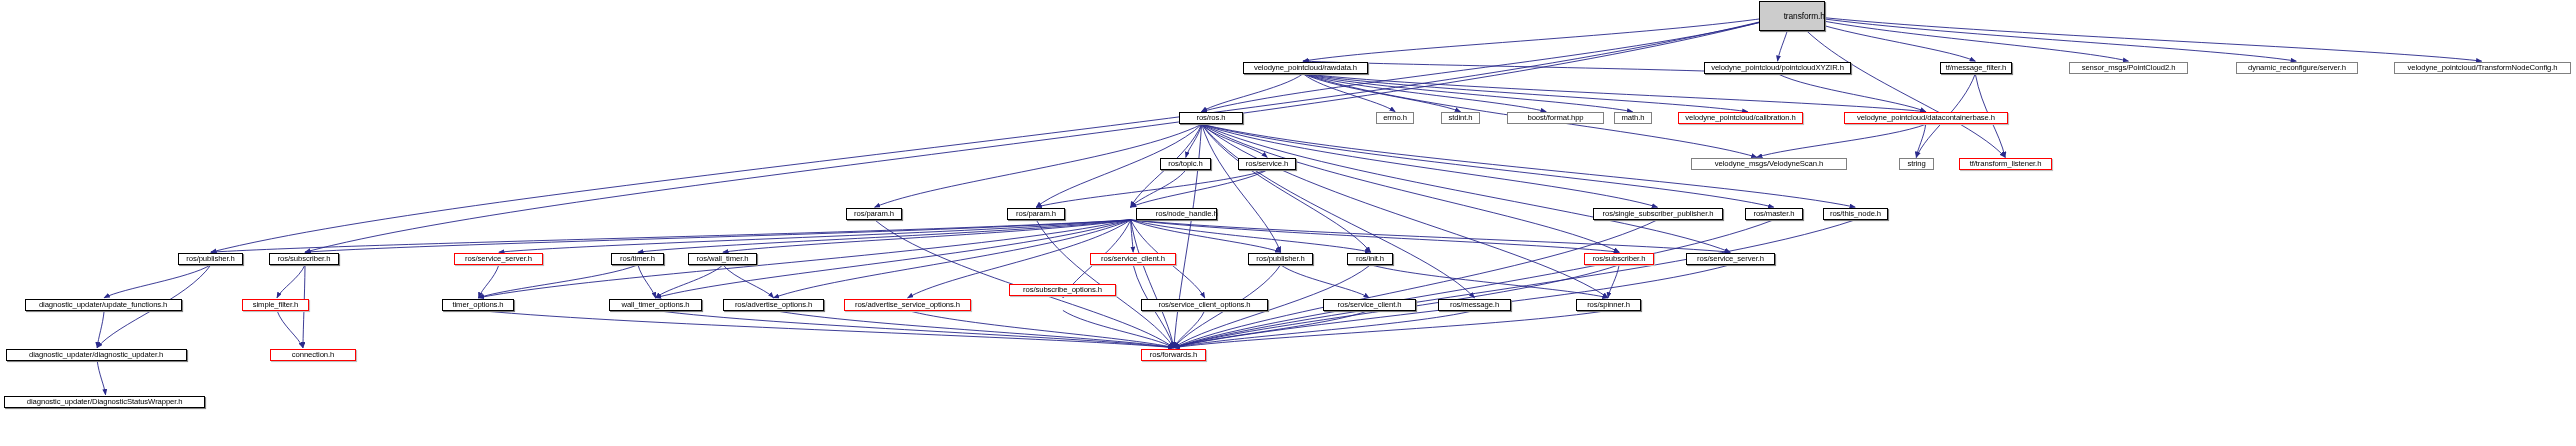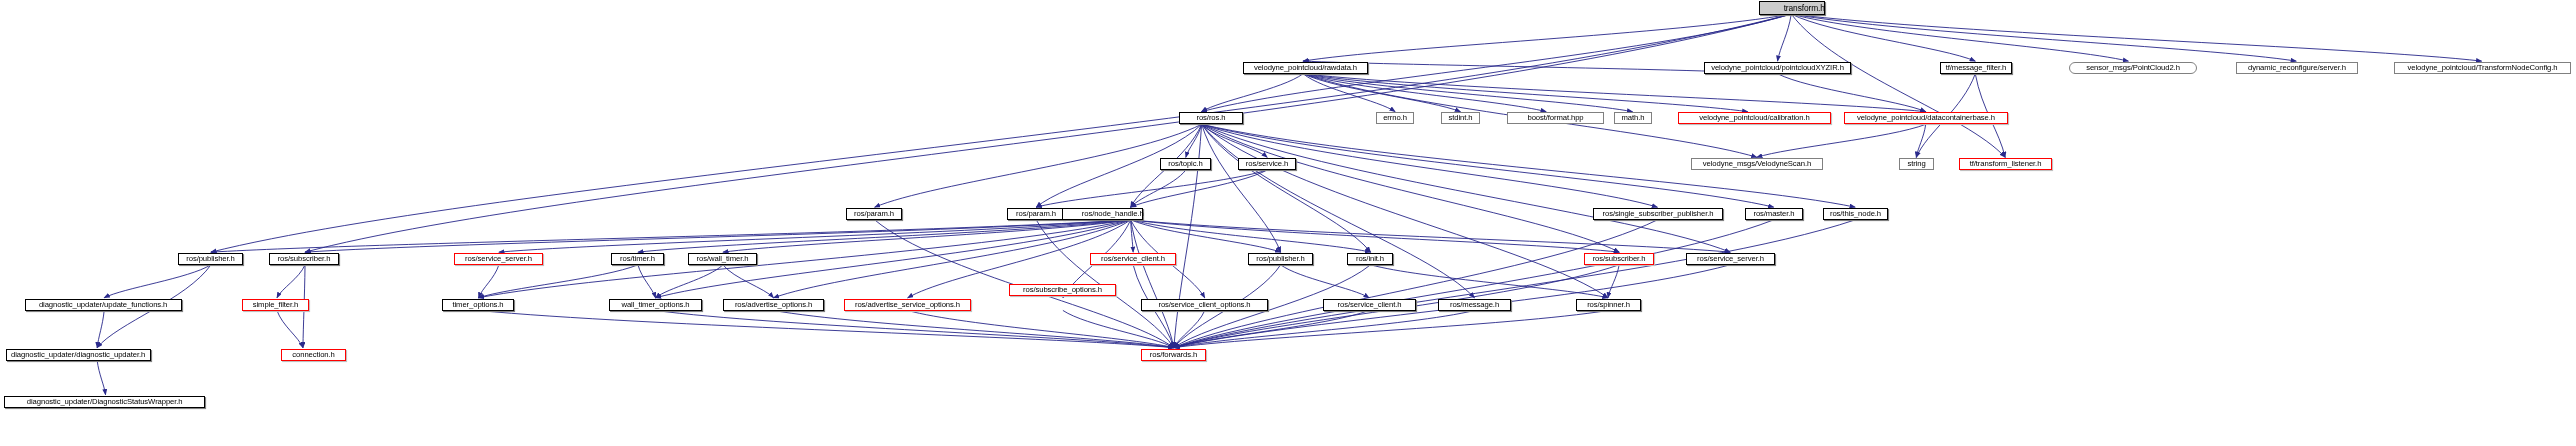--- a/index.html
+++ b/index.html
@@ -42,21 +42,21 @@
   }
   .node.red {
     border: 0.7px solid #ff0000;
     box-shadow: 1.1px 1.1px 0 0 #c0c0c0;
   }
   .node.root {
     background: #cccccc;
     border: 0.7px solid #000000;
     box-shadow: 1.1px 1.1px 0 0 #808080;
     font-size: 8.4px;
-    height: 14px;
+    height: 30px;
     padding-left: 28px;
   }
 </style>
 </head>
 <body>
 
 <div id="canvas">
   <svg class="edges" id="edge-svg" viewBox="0 0 3665 635">
     <defs>
       <marker id="arrow" markerWidth="9" markerHeight="7" refX="8" refY="3.5" orient="auto" markerUnits="userSpaceOnUse">
@@ -157,38 +157,38 @@
         <path d="M 1244 313 C 1335.164 389.44, 1593.32 440.4, 1670 495" marker-end="url(#arrow)"></path>
         <path d="M 1474 313 C 1515.944 389.44, 1634.72 440.4, 1670 495" marker-end="url(#arrow)"></path>
         <path d="M 1612 377 C 1624.412 426.56, 1659.56 459.6, 1670 495" marker-end="url(#arrow)"></path>
       </g>
   </svg>
   <div id="node-layer">
       <div class="node root" style="left: 1759px; top: 1.4px; width: 66px;">transform.h</div>
       <div class="node black" style="left: 1243px; top: 62px; width: 125px;">velodyne_pointcloud/rawdata.h</div>
       <div class="node black" style="left: 1704px; top: 62px; width: 147px;">velodyne_pointcloud/pointcloudXYZIR.h</div>
       <div class="node black" style="left: 1940px; top: 62px; width: 72px;">tf/message_filter.h</div>
-      <div class="node gray" style="left: 2069px; top: 62px; width: 128px; border-radius: 6px;">sensor_msgs/PointCloud2.h</div>
+      <div class="node gray" style="left: 2069px; top: 62px; width: 119px;">sensor_msgs/PointCloud2.h</div>
       <div class="node gray" style="left: 2236px; top: 62px; width: 122px;">dynamic_reconfigure/server.h</div>
       <div class="node gray" style="left: 2394px; top: 62px; width: 177px;">velodyne_pointcloud/TransformNodeConfig.h</div>
       <div class="node black" style="left: 1179px; top: 112px; width: 64px;">ros/ros.h</div>
       <div class="node gray" style="left: 1376px; top: 112px; width: 38px;">errno.h</div>
       <div class="node gray" style="left: 1441px; top: 112px; width: 39px;">stdint.h</div>
       <div class="node gray" style="left: 1507px; top: 112px; width: 97px;">boost/format.hpp</div>
       <div class="node gray" style="left: 1614px; top: 112px; width: 38px;">math.h</div>
-      <div class="node red" style="left: 1678px; top: 112px; width: 153px;">velodyne_pointcloud/calibration.h</div>
+      <div class="node red" style="left: 1678px; top: 112px; width: 125px;">velodyne_pointcloud/calibration.h</div>
       <div class="node red" style="left: 1844px; top: 112px; width: 164px;">velodyne_pointcloud/datacontainerbase.h</div>
-      <div class="node gray" style="left: 1691px; top: 158px; width: 132px;">velodyne_msgs/VelodyneScan.h</div>
+      <div class="node gray" style="left: 1691px; top: 158px; width: 156px;">velodyne_msgs/VelodyneScan.h</div>
       <div class="node gray" style="left: 1899px; top: 158px; width: 35px;">string</div>
       <div class="node red" style="left: 1959px; top: 158px; width: 93px;">tf/transform_listener.h</div>
       <div class="node black" style="left: 1160px; top: 158px; width: 51px;">ros/topic.h</div>
       <div class="node black" style="left: 1238px; top: 158px; width: 58px;">ros/service.h</div>
       <div class="node black" style="left: 846px; top: 208px; width: 56px;">ros/param.h</div>
       <div class="node black" style="left: 1007px; top: 208px; width: 58px;">ros/param.h</div>
-      <div class="node black" style="left: 1062px; top: 208px; width: 81px; padding-left: 24px;">ros/node_handle.h</div>
+      <div class="node black" style="left: 1136px; top: 208px; width: 81px; padding-left: 24px;">ros/node_handle.h</div>
       <div class="node black" style="left: 1593px; top: 208px; width: 130px;">ros/single_subscriber_publisher.h</div>
       <div class="node black" style="left: 1745px; top: 208px; width: 58px;">ros/master.h</div>
       <div class="node black" style="left: 1823px; top: 208px; width: 65px;">ros/this_node.h</div>
       <div class="node black" style="left: 178px; top: 253px; width: 65px;">ros/publisher.h</div>
       <div class="node black" style="left: 269px; top: 253px; width: 70px;">ros/subscriber.h</div>
       <div class="node red" style="left: 454px; top: 253px; width: 89px;">ros/service_server.h</div>
       <div class="node black" style="left: 611px; top: 253px; width: 53px;">ros/timer.h</div>
       <div class="node black" style="left: 688px; top: 253px; width: 69px;">ros/wall_timer.h</div>
       <div class="node black" style="left: 1248px; top: 253px; width: 65px;">ros/publisher.h</div>
       <div class="node black" style="left: 1347px; top: 253px; width: 46px;">ros/init.h</div>
@@ -199,19 +199,19 @@
       <div class="node red" style="left: 242px; top: 299px; width: 67px;">simple_filter.h</div>
       <div class="node black" style="left: 442px; top: 299px; width: 72px;">timer_options.h</div>
       <div class="node black" style="left: 609px; top: 299px; width: 93px;">wall_timer_options.h</div>
       <div class="node black" style="left: 723px; top: 299px; width: 101px;">ros/advertise_options.h</div>
       <div class="node red" style="left: 844px; top: 299px; width: 127px;">ros/advertise_service_options.h</div>
       <div class="node red" style="left: 1009px; top: 284px; width: 107px;">ros/subscribe_options.h</div>
       <div class="node black" style="left: 1141px; top: 299px; width: 127px;">ros/service_client_options.h</div>
       <div class="node black" style="left: 1323px; top: 299px; width: 93px;">ros/service_client.h</div>
       <div class="node black" style="left: 1438px; top: 299px; width: 73px;">ros/message.h</div>
       <div class="node black" style="left: 1576px; top: 299px; width: 65px;">ros/spinner.h</div>
-      <div class="node black" style="left: 5.6px; top: 349px; width: 145px;">diagnostic_updater/diagnostic_updater.h</div>
-      <div class="node red" style="left: 270px; top: 349px; width: 65px; margin-left: 11px;">connection.h</div>
+      <div class="node black" style="left: 5.6px; top: 349px; width: 181px;">diagnostic_updater/diagnostic_updater.h</div>
+      <div class="node red" style="left: 270px; top: 349px; width: 86px;">connection.h</div>
       <div class="node red" style="left: 1141px; top: 349px; width: 65px;">ros/forwards.h</div>
       <div class="node black" style="left: 4.2px; top: 396px; width: 201px;">diagnostic_updater/DiagnosticStatusWrapper.h</div>
     </div>
 </div>
 
 
 </body></html>

